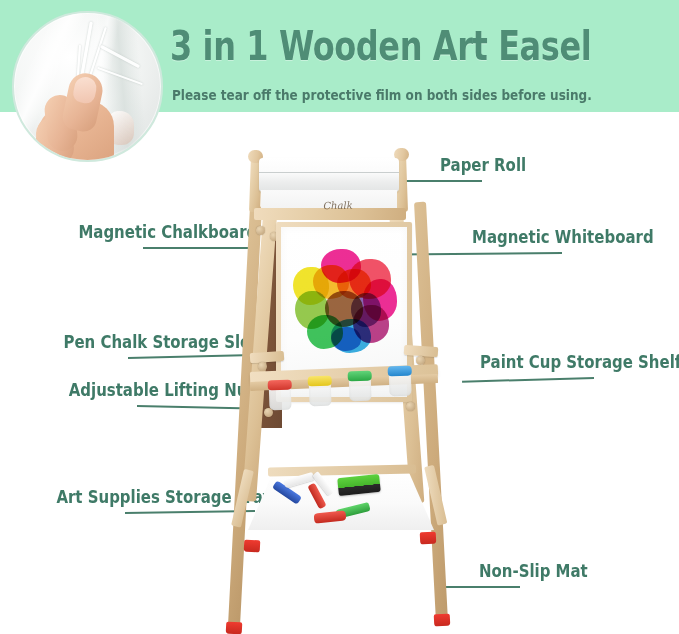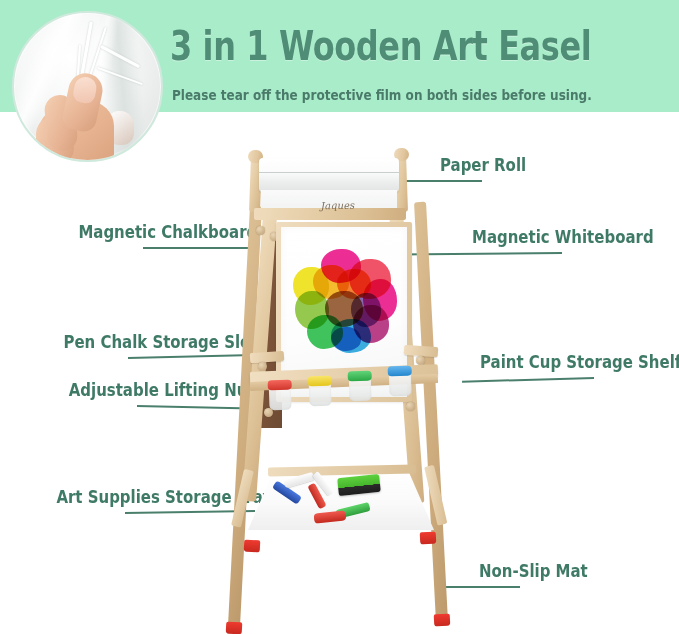--- a/index.html
+++ b/index.html
@@ -317,21 +317,21 @@
     <div class="leg wood leg-front-r"></div>
 
     <div class="wood roll-bar-l"></div>
     <div class="wood roll-bar-r"></div>
     <div class="wood-l roll-knob-l"></div>
     <div class="wood-l roll-knob-r"></div>
     <div class="paper-roll"></div>
     <div class="paper-feed"></div>
 
     <div class="wood top-rail"></div>
-    <div class="logo">Jaques</div>
+    <div class="logo">Chalk</div>
 
     <div class="nut" style="left:28px;top:86px;"></div>
     <div class="nut" style="left:42px;top:92px;"></div>
 
     <div class="board-frame">
       <div class="whiteboard">
         <div class="splash">
           <div class="blob" style="left:30px;top:0px;width:40px;height:34px;background:#ec1c8c;"></div>
           <div class="blob" style="left:58px;top:10px;width:42px;height:40px;background:#f0435a;"></div>
           <div class="blob" style="left:72px;top:30px;width:34px;height:42px;background:#ec1c8c;"></div>

